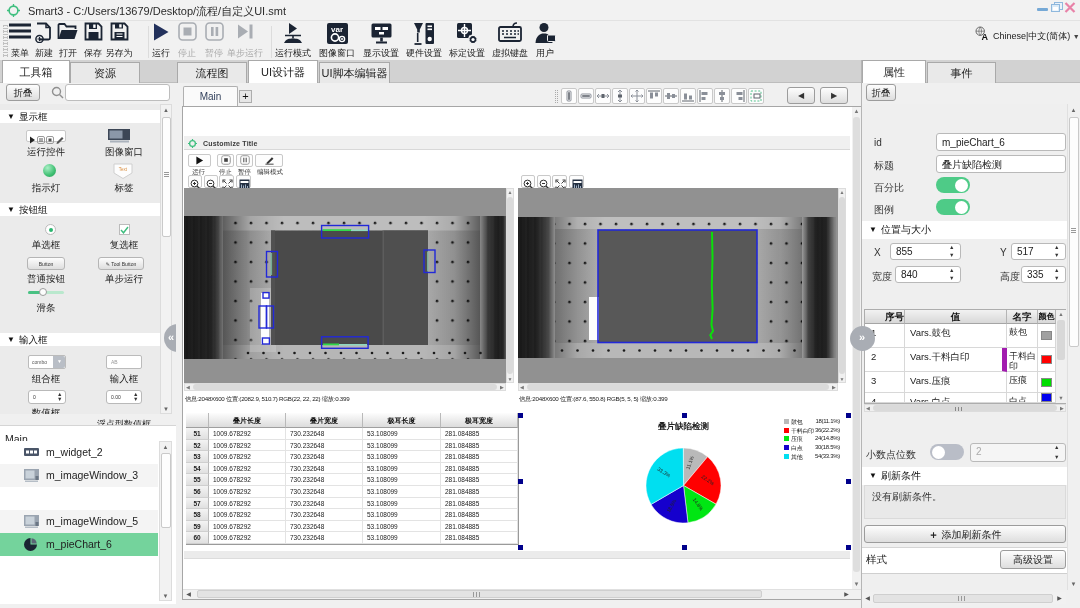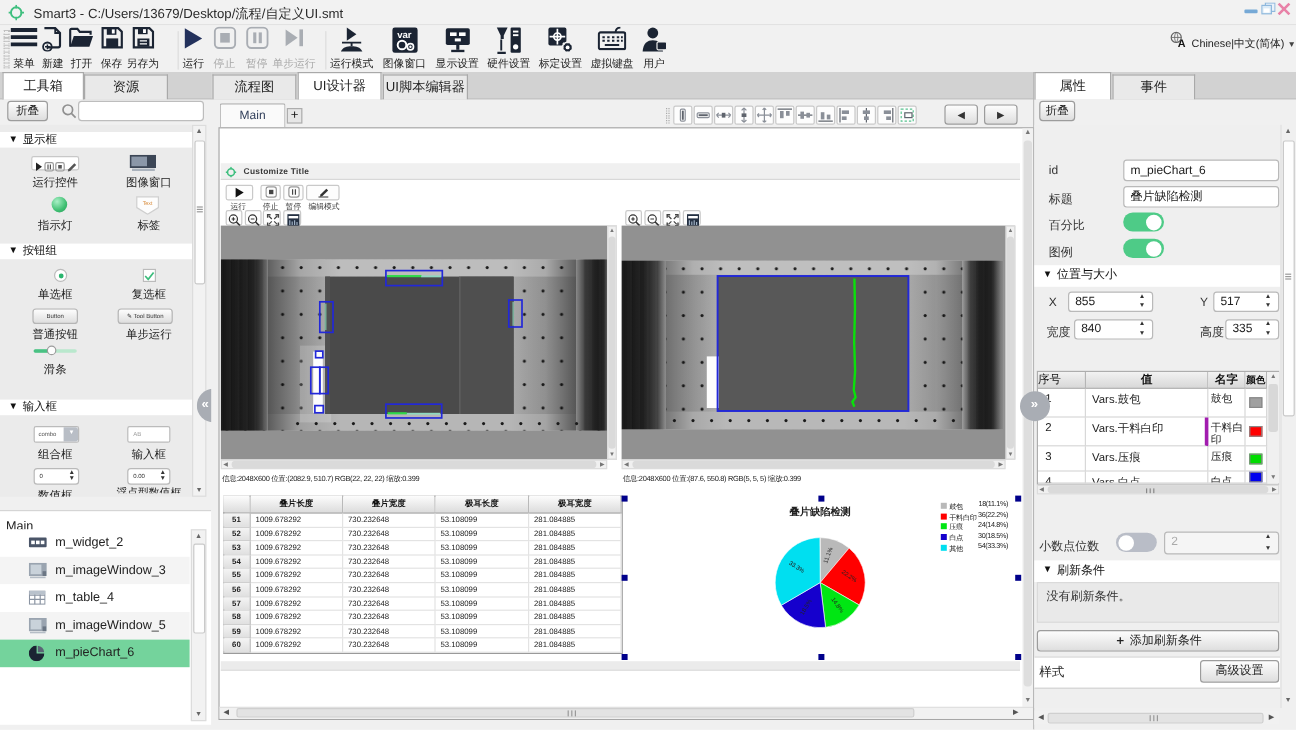--- a/index.html
+++ b/index.html
@@ -307,21 +307,21 @@
 <div class="abs spin" style="left:28px;top:390px;width:38px;height:14px">
       <span style="position:absolute;left:4px;top:3px;font-size:5px;color:#333">0</span>
       <span class="ar" style="width:12px"></span>
     </div>
 <div class="toolitem" style="left:12px;top:407px;width:68px;height:7px;overflow:hidden">数值框</div>
 
 <div class="abs spin" style="left:106px;top:390px;width:36px;height:14px">
       <span style="position:absolute;left:4px;top:3px;font-size:5px;color:#333">0.00</span>
       <span class="ar" style="width:12px"></span>
     </div>
-<div class="toolitem" style="left:85px;top:404px;width:78px;height:7px;overflow:hidden;font-size:9px">浮点型数值框</div>
+<div class="toolitem" style="left:85px;top:418px;width:78px;height:7px;overflow:hidden;font-size:9px">浮点型数值框</div>
 
 <div class="abs" style="left:160px;top:104px;width:12px;height:310px;background:#f2f2f2;border:1px solid #dcdcdc"></div>
 <div class="abs" style="left:161px;top:105px;width:10px;height:10px;font-size:6px;color:#666;text-align:center;line-height:10px">▲</div>
 <div class="abs" style="left:161px;top:404px;width:10px;height:10px;font-size:6px;color:#666;text-align:center;line-height:10px">▼</div>
 <div class="abs" style="left:161.5px;top:117px;width:9px;height:120px;background:#fdfdfd;border:1px solid #c9c9c9;border-radius:2px"></div>
 <div class="abs" style="left:163.5px;top:172px;width:5px;height:1px;background:#999;box-shadow:0 2px #999,0 4px #999"></div>
 
 <div class="abs" style="left:0;top:425px;width:176px;height:179px;background:#fff;border-top:1px solid #d5d5d5"></div>
 <div class="abs" style="left:5px;top:433px;font-size:10.5px;color:#222">Main</div>
 <div class="treerow" style="top:441px;background:#fff">
@@ -334,28 +334,20 @@
       <span class="abs" style="left:46px;top:5px">m_widget_2</span>
     </div>
 <div class="treerow" style="top:464px;background:#f4f4f4">
       <span class="abs" style="left:24px;top:5px"><svg width="15" height="13">
           <rect x="0" y="0" width="15" height="11" fill="#9aa4b0"></rect>
           <rect x="1.5" y="1.5" width="9" height="8" fill="#c9d2da"></rect>
           <rect x="11.5" y="7" width="3" height="4" fill="#6b7684"></rect>
           <rect x="1" y="11.5" width="13" height="1.5" fill="#b5bdc6"></rect>
         </svg></span>
       <span class="abs" style="left:46px;top:5px">m_imageWindow_3</span>
-    </div>
-<div class="treerow" style="top:487px;background:#fff">
-      <span class="abs" style="left:24px;top:5px"><svg width="14" height="12">
-          <rect x="0.5" y="0.5" width="13" height="11" fill="#fff" stroke="#8a94a2"></rect>
-          <path d="M0.5 4h13M0.5 7.5h13M5 0.5v11M9.5 0.5v11" stroke="#8a94a2"></path>
-          <rect x="0.5" y="0.5" width="13" height="3" fill="#b9c2cc"></rect>
-        </svg></span>
-      <span class="abs" style="left:46px;top:5px">m_table_4</span>
     </div>
 <div class="treerow" style="top:510px;background:#f4f4f4">
       <span class="abs" style="left:24px;top:5px"><svg width="15" height="13">
           <rect x="0" y="0" width="15" height="11" fill="#9aa4b0"></rect>
           <rect x="1.5" y="1.5" width="9" height="8" fill="#c9d2da"></rect>
           <rect x="11.5" y="7" width="3" height="4" fill="#6b7684"></rect>
           <rect x="1" y="11.5" width="13" height="1.5" fill="#b5bdc6"></rect>
         </svg></span>
       <span class="abs" style="left:46px;top:5px">m_imageWindow_5</span>
     </div>
@@ -830,37 +822,37 @@
       <span class="ar"></span>
     </div>
 <div class="abs rlabel" style="left:1000px;top:270px">高度</div>
 <div class="spin" style="left:1021px;top:266px;width:45px;height:17px">
       <span class="v">335</span>
       <span class="ar"></span>
     </div>
 
 
 <div class="abs" style="left:864px;top:309px;width:202px;height:95px;background:#fff;border:1px solid #adadad"></div>
-<div class="abs" style="left:865px;top:310px;width:40px;height:14px;background:linear-gradient(#f2f2f2,#d8d8d8);border-right:1px solid #b5b5b5;border-bottom:1px solid #a5a5a5;font-size:9.5px;font-weight:normal;color:#111;text-align:left;line-height:14px">序号</div>
+<div class="abs" style="left:865px;top:310px;width:40px;height:14px;background:linear-gradient(#f2f2f2,#d8d8d8);border-right:1px solid #b5b5b5;border-bottom:1px solid #a5a5a5;font-size:9.5px;font-weight:bold;color:#111;text-align:right;line-height:14px">序号</div>
 <div class="abs" style="left:905px;top:310px;width:102px;height:14px;background:linear-gradient(#f2f2f2,#d8d8d8);border-right:1px solid #b5b5b5;border-bottom:1px solid #a5a5a5;font-size:9.5px;font-weight:bold;color:#111;text-align:center;line-height:14px">值</div>
 <div class="abs" style="left:1007px;top:310px;width:31px;height:14px;background:linear-gradient(#f2f2f2,#d8d8d8);border-right:1px solid #b5b5b5;border-bottom:1px solid #a5a5a5;font-size:9.5px;font-weight:bold;color:#111;text-align:center;line-height:14px">名字</div>
 <div class="abs" style="left:1038px;top:310px;width:18px;height:14px;background:linear-gradient(#f2f2f2,#d8d8d8);border-right:1px solid #b5b5b5;border-bottom:1px solid #a5a5a5;font-size:8px;font-weight:bold;color:#111;text-align:center;line-height:14px;white-space:nowrap;overflow:hidden">颜色</div>
 <div class="abs" style="left:1056px;top:310px;width:10px;height:93px;background:#f0f0f0"></div>
 <div class="abs" style="left:1056px;top:310px;width:10px;height:9px;font-size:5.5px;color:#777;text-align:center;line-height:9px">▲</div>
 <div class="abs" style="left:1056px;top:394px;width:10px;height:9px;font-size:5.5px;color:#777;text-align:center;line-height:9px">▼</div>
 <div class="abs" style="left:1057px;top:320px;width:8px;height:40px;background:#d8d8d8;border-radius:2px"></div>
 
 <div class="abs" style="left:865px;top:324px;width:40px;height:24px;border-right:1px solid #d8d8d8;border-bottom:1px solid #d8d8d8;font-size:9.5px;color:#222;padding:3px 0 0 6px;overflow:hidden">1</div>
 <div class="abs" style="left:905px;top:324px;width:102px;height:24px;border-right:1px solid #d8d8d8;border-bottom:1px solid #d8d8d8;font-size:9.5px;color:#222;padding:3px 0 0 5px;overflow:hidden">Vars.鼓包</div>
 <div class="abs" style="left:1007px;top:324px;width:31px;height:24px;border-right:1px solid #d8d8d8;border-bottom:1px solid #d8d8d8;font-size:9px;color:#222;padding:3px 0 0 2px;line-height:10px;overflow:hidden">鼓包</div>
 <div class="abs" style="left:1038px;top:324px;width:18px;height:24px;border-right:1px solid #d8d8d8;border-bottom:1px solid #d8d8d8;overflow:hidden">
       <span style="position:absolute;left:3px;top:7.0px;width:11px;height:9px;background:#a0a0a0;border:1px solid #888"></span>
     </div>
 <div class="abs" style="left:865px;top:348px;width:40px;height:24px;border-right:1px solid #d8d8d8;border-bottom:1px solid #d8d8d8;font-size:9.5px;color:#222;padding:3px 0 0 6px;overflow:hidden">2</div>
-<div class="abs" style="left:905px;top:348px;width:102px;height:24px;border-right:3px solid #a21caf;border-bottom:1px solid #d8d8d8;font-size:9.5px;color:#222;padding:3px 0 0 5px;overflow:hidden">Vars.干料白印</div>
+<div class="abs" style="left:905px;top:348px;width:102px;height:24px;border-right:5px solid #a21caf;border-bottom:1px solid #d8d8d8;font-size:9.5px;color:#222;padding:3px 0 0 5px;overflow:hidden">Vars.干料白印</div>
 <div class="abs" style="left:1007px;top:348px;width:31px;height:24px;border-right:1px solid #d8d8d8;border-bottom:1px solid #d8d8d8;font-size:9px;color:#222;padding:3px 0 0 2px;line-height:10px;overflow:hidden">干料白<br>印</div>
 <div class="abs" style="left:1038px;top:348px;width:18px;height:24px;border-right:1px solid #d8d8d8;border-bottom:1px solid #d8d8d8;overflow:hidden">
       <span style="position:absolute;left:3px;top:7.0px;width:11px;height:9px;background:#ff0000;border:1px solid #888"></span>
     </div>
 <div class="abs" style="left:865px;top:372px;width:40px;height:21px;border-right:1px solid #d8d8d8;border-bottom:1px solid #d8d8d8;font-size:9.5px;color:#222;padding:3px 0 0 6px;overflow:hidden">3</div>
 <div class="abs" style="left:905px;top:372px;width:102px;height:21px;border-right:1px solid #d8d8d8;border-bottom:1px solid #d8d8d8;font-size:9.5px;color:#222;padding:3px 0 0 5px;overflow:hidden">Vars.压痕</div>
 <div class="abs" style="left:1007px;top:372px;width:31px;height:21px;border-right:1px solid #d8d8d8;border-bottom:1px solid #d8d8d8;font-size:9px;color:#222;padding:3px 0 0 2px;line-height:10px;overflow:hidden">压痕</div>
 <div class="abs" style="left:1038px;top:372px;width:18px;height:21px;border-right:1px solid #d8d8d8;border-bottom:1px solid #d8d8d8;overflow:hidden">
       <span style="position:absolute;left:3px;top:5.5px;width:11px;height:9px;background:#00dd00;border:1px solid #888"></span>
     </div>

